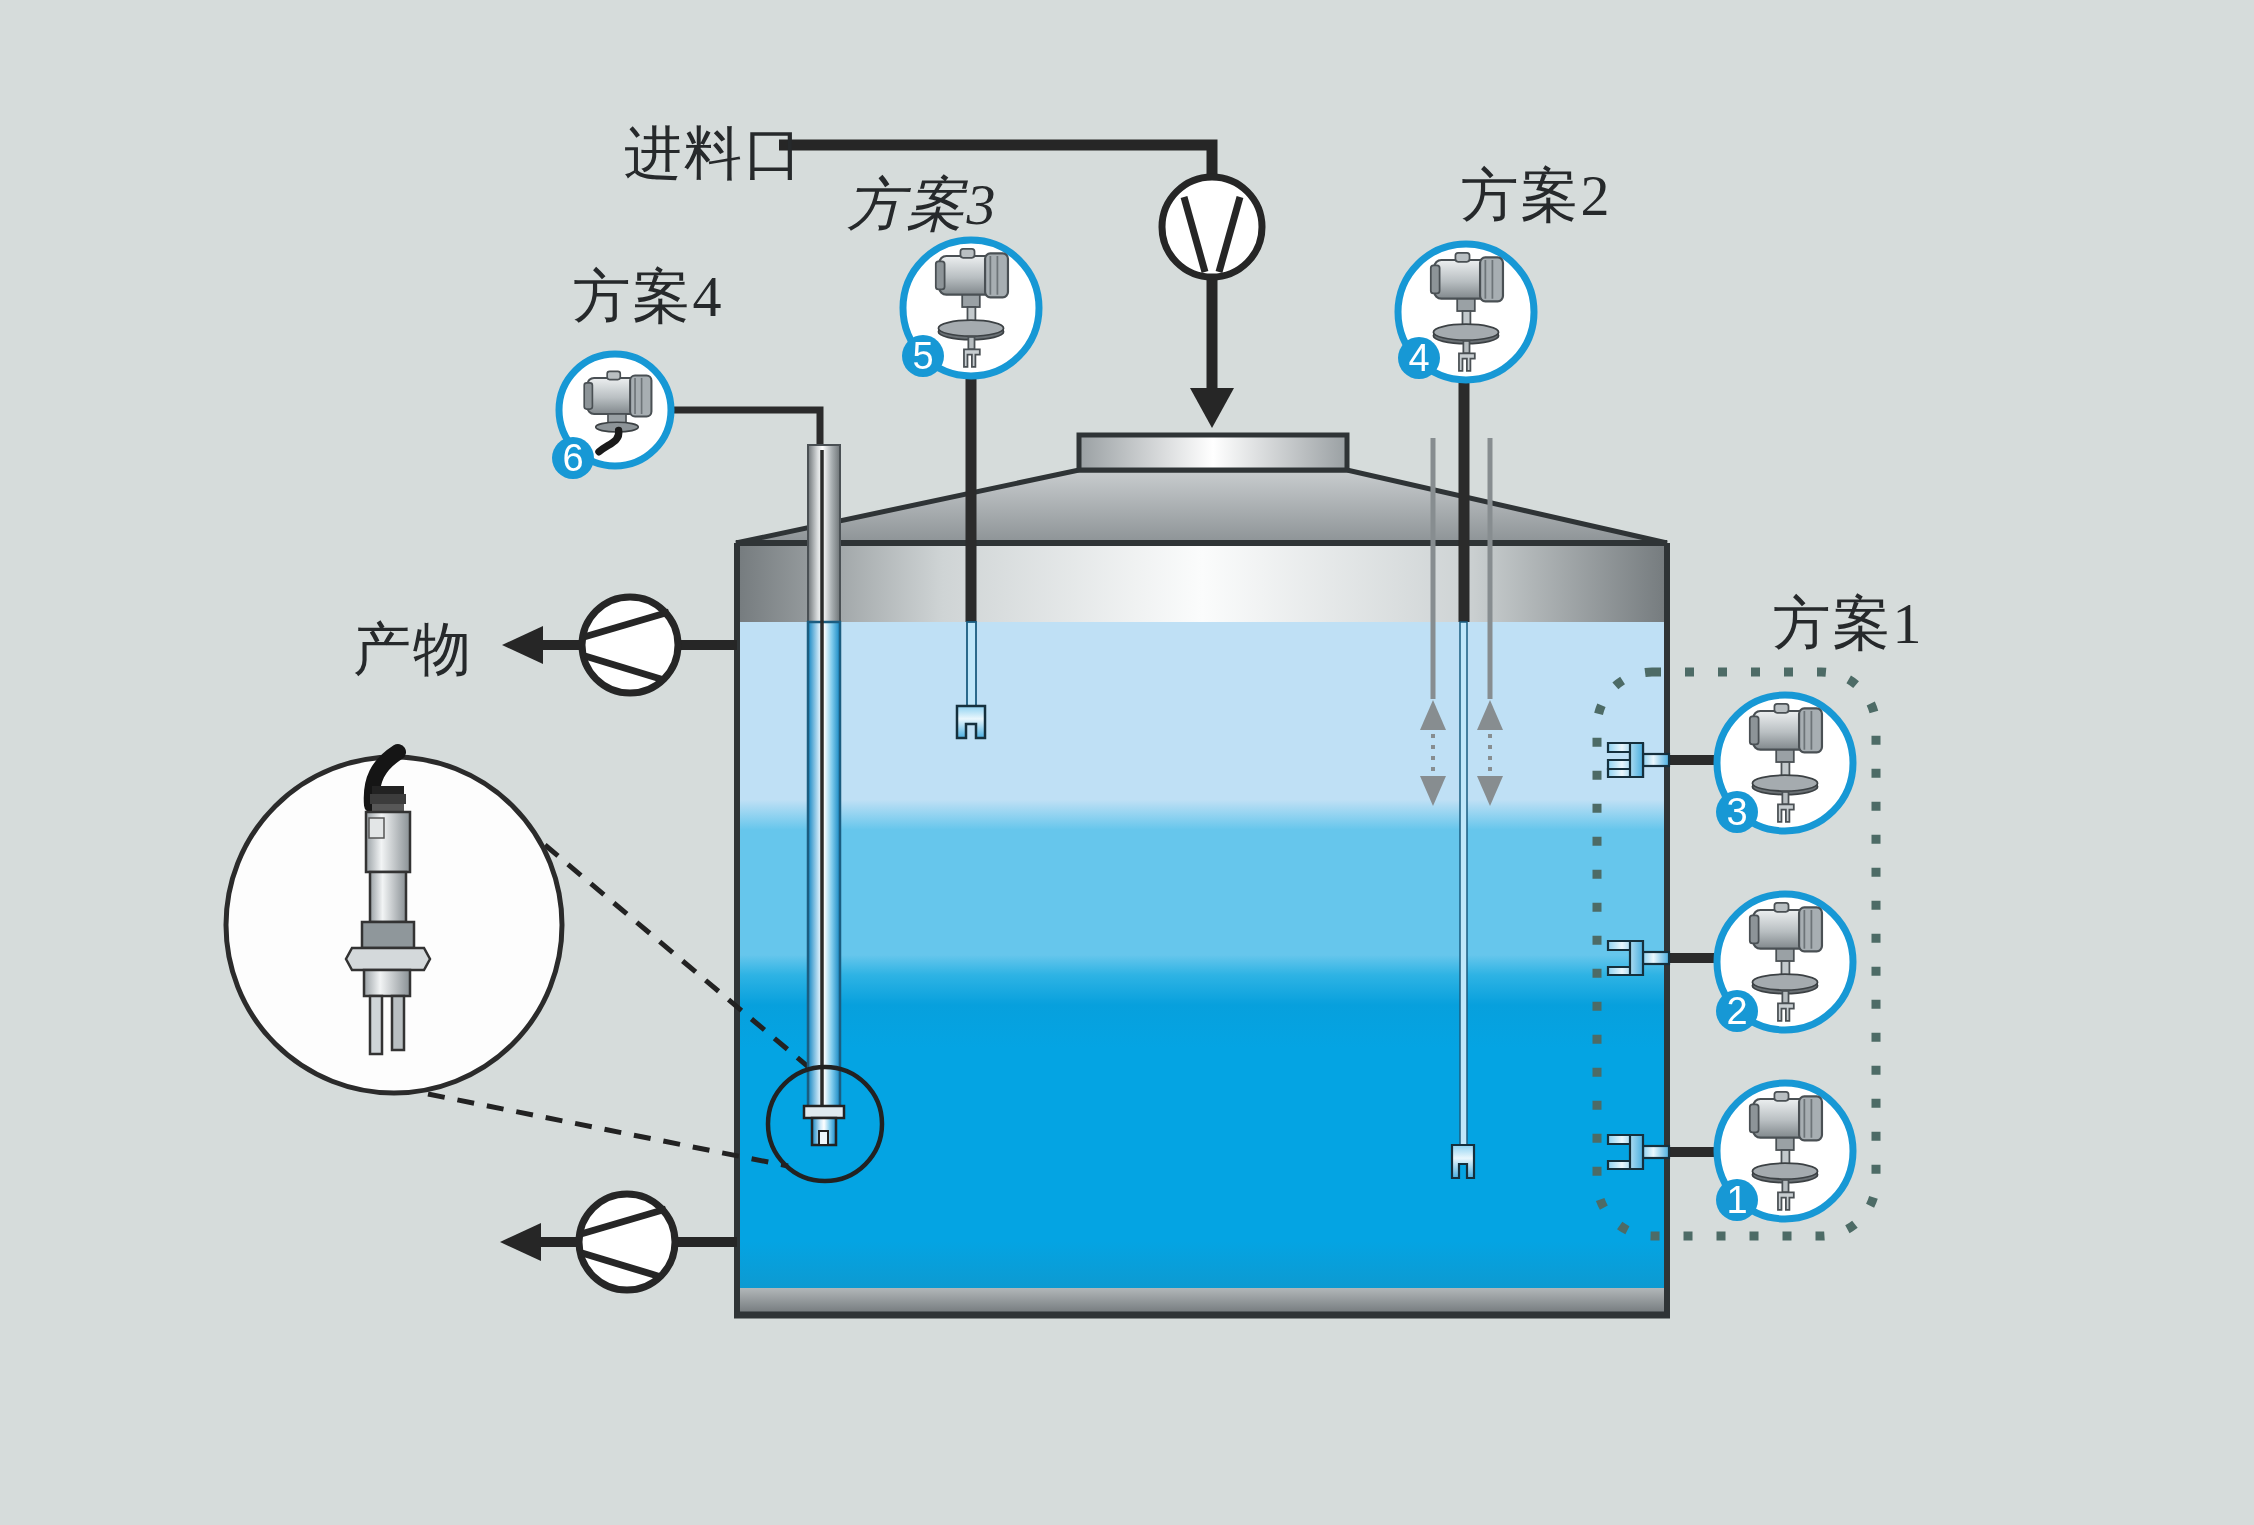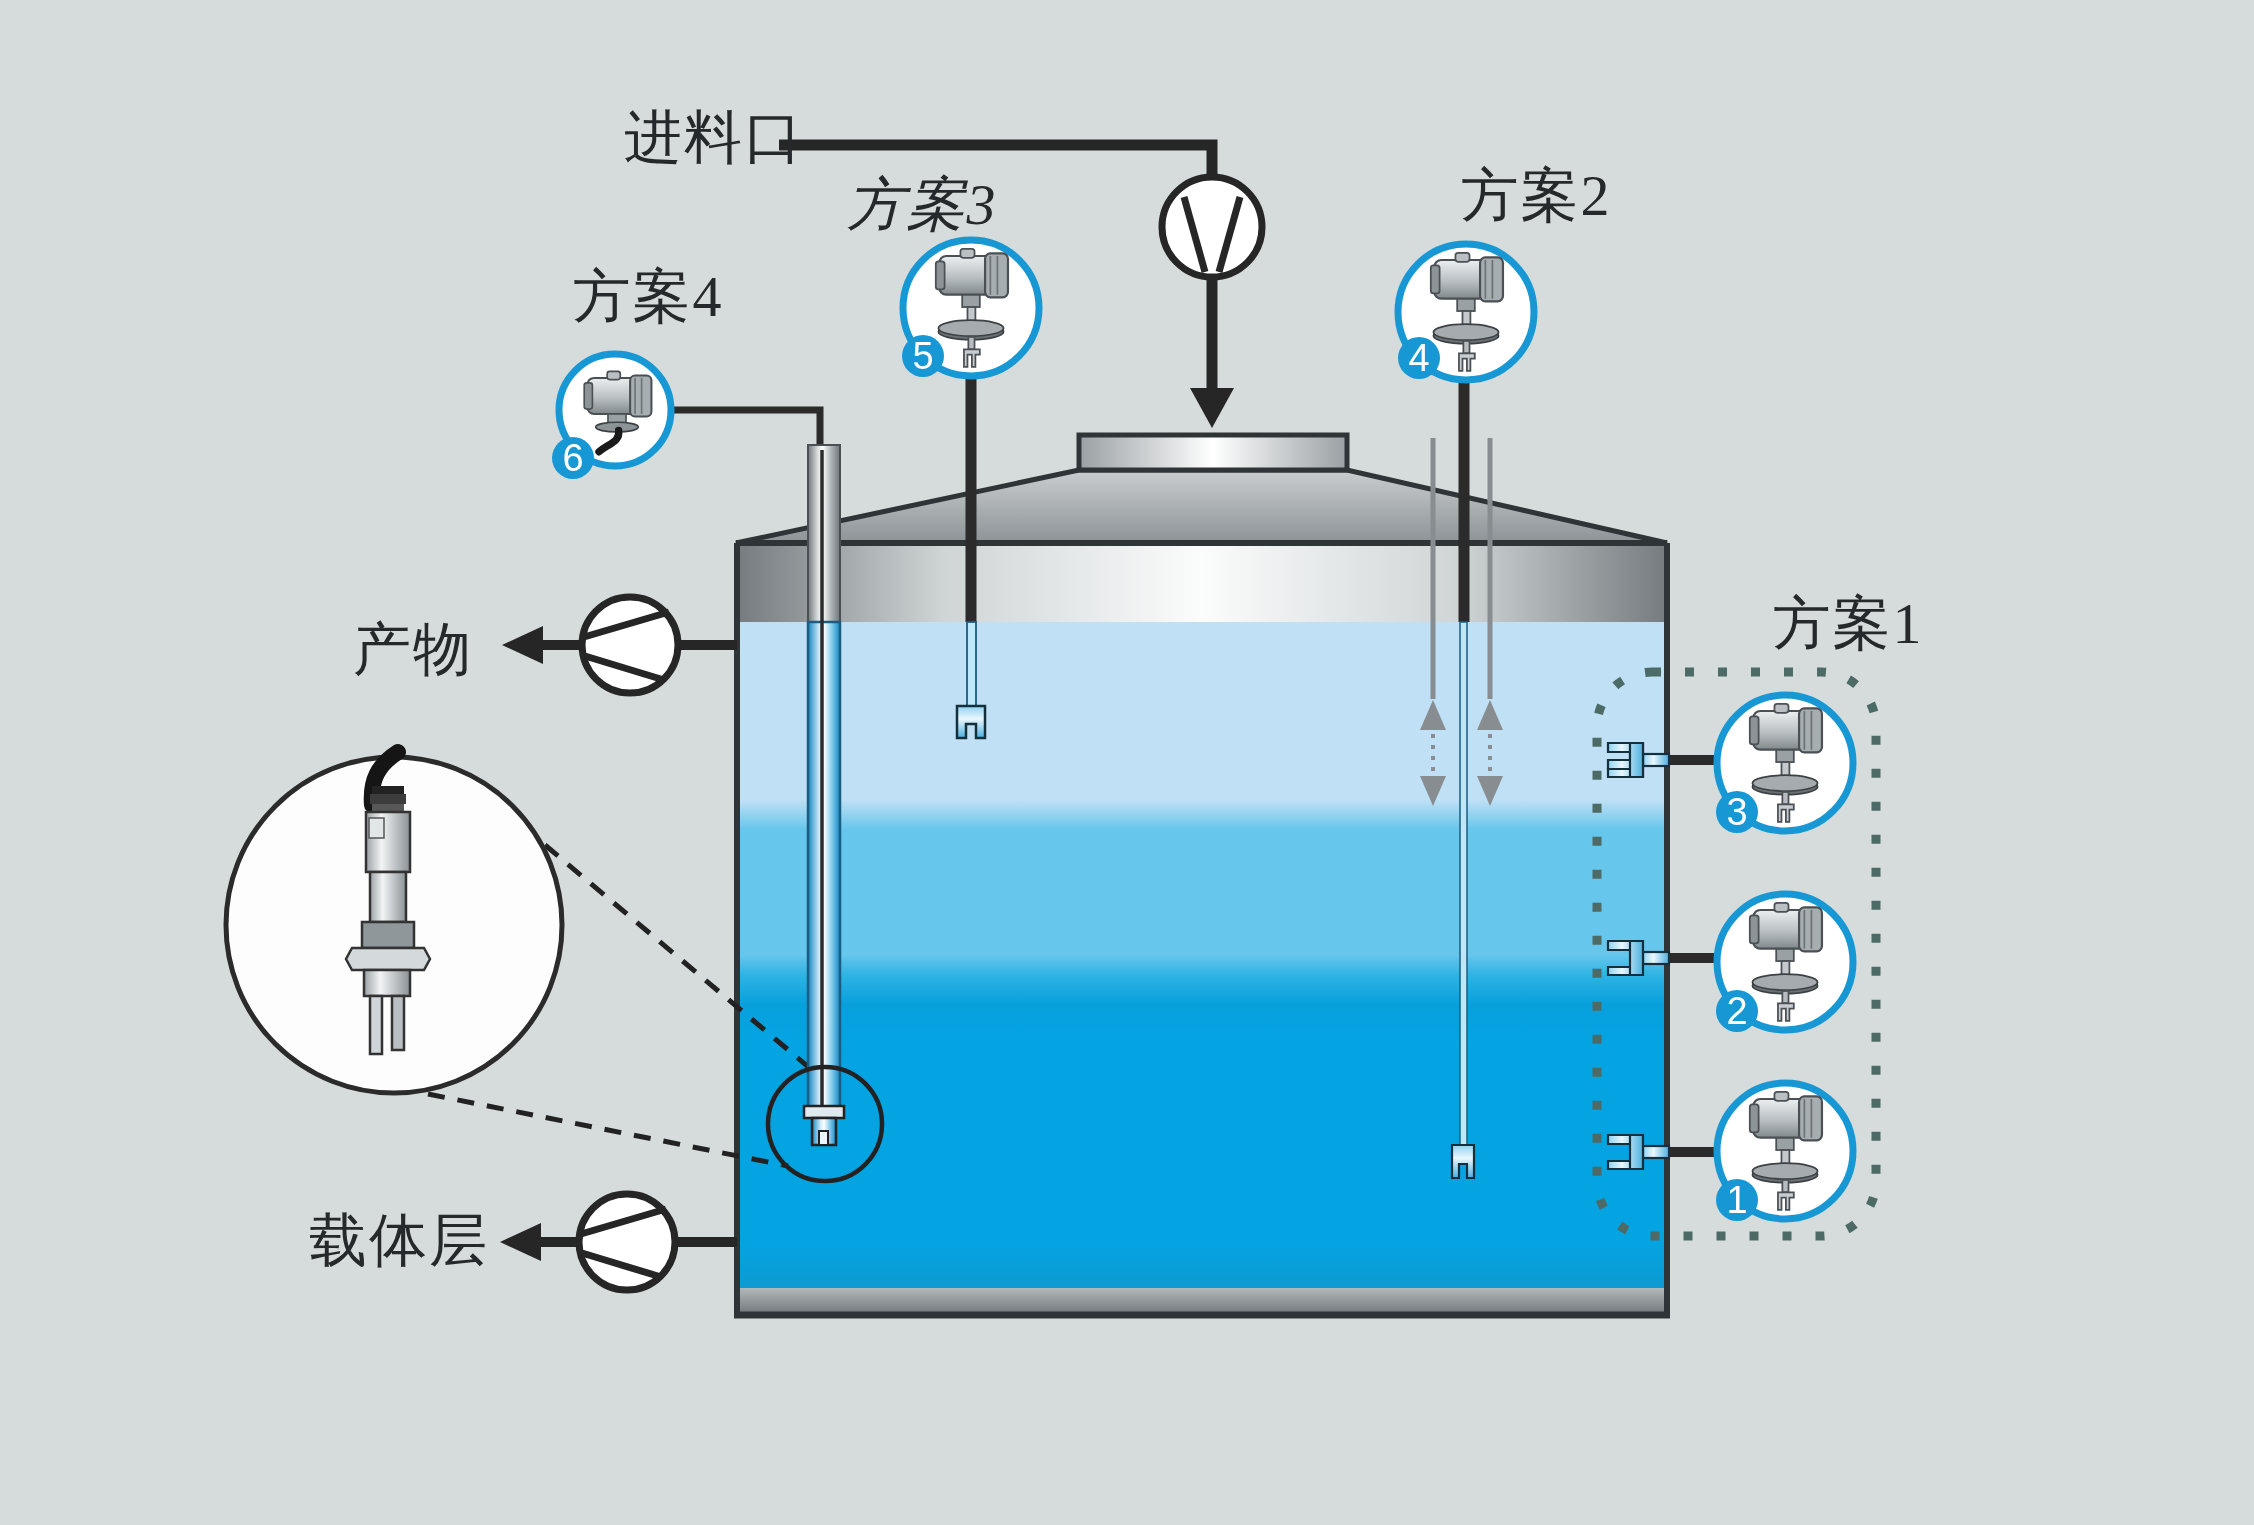--- a/index.html
+++ b/index.html
@@ -272,21 +272,20 @@
     <text x="1419" y="371">4</text>
     <circle cx="1737" cy="812" r="21" fill="#1798d5"></circle>
     <text x="1737" y="825">3</text>
     <circle cx="1737" cy="1011" r="21" fill="#1798d5"></circle>
     <text x="1737" y="1024">2</text>
     <circle cx="1737" cy="1200" r="21" fill="#1798d5"></circle>
     <text x="1737" y="1213">1</text>
   </g>
 </svg>
 
-<div class="lbl" style="left:714px;top:138px;">进料口</div>
+<div class="lbl" style="left:714px;top:154px;">进料口</div>
 <div class="lbl" style="left:922px;top:205px;font-style:italic;">方案3</div>
 <div class="lbl" style="left:600px;top:297px;margin-left:48px;">方案4</div>
 <div class="lbl" style="left:1536px;top:196px;">方案2</div>
 <div class="lbl" style="left:1830px;top:624px;margin-left:18px;">方案1</div>
 <div class="lbl" style="left:413px;top:650px;">产物</div>
-<div class="lbl" style="left:399px;top:1241px;">载体层</div>
 
 </div>
 
 </body></html>

